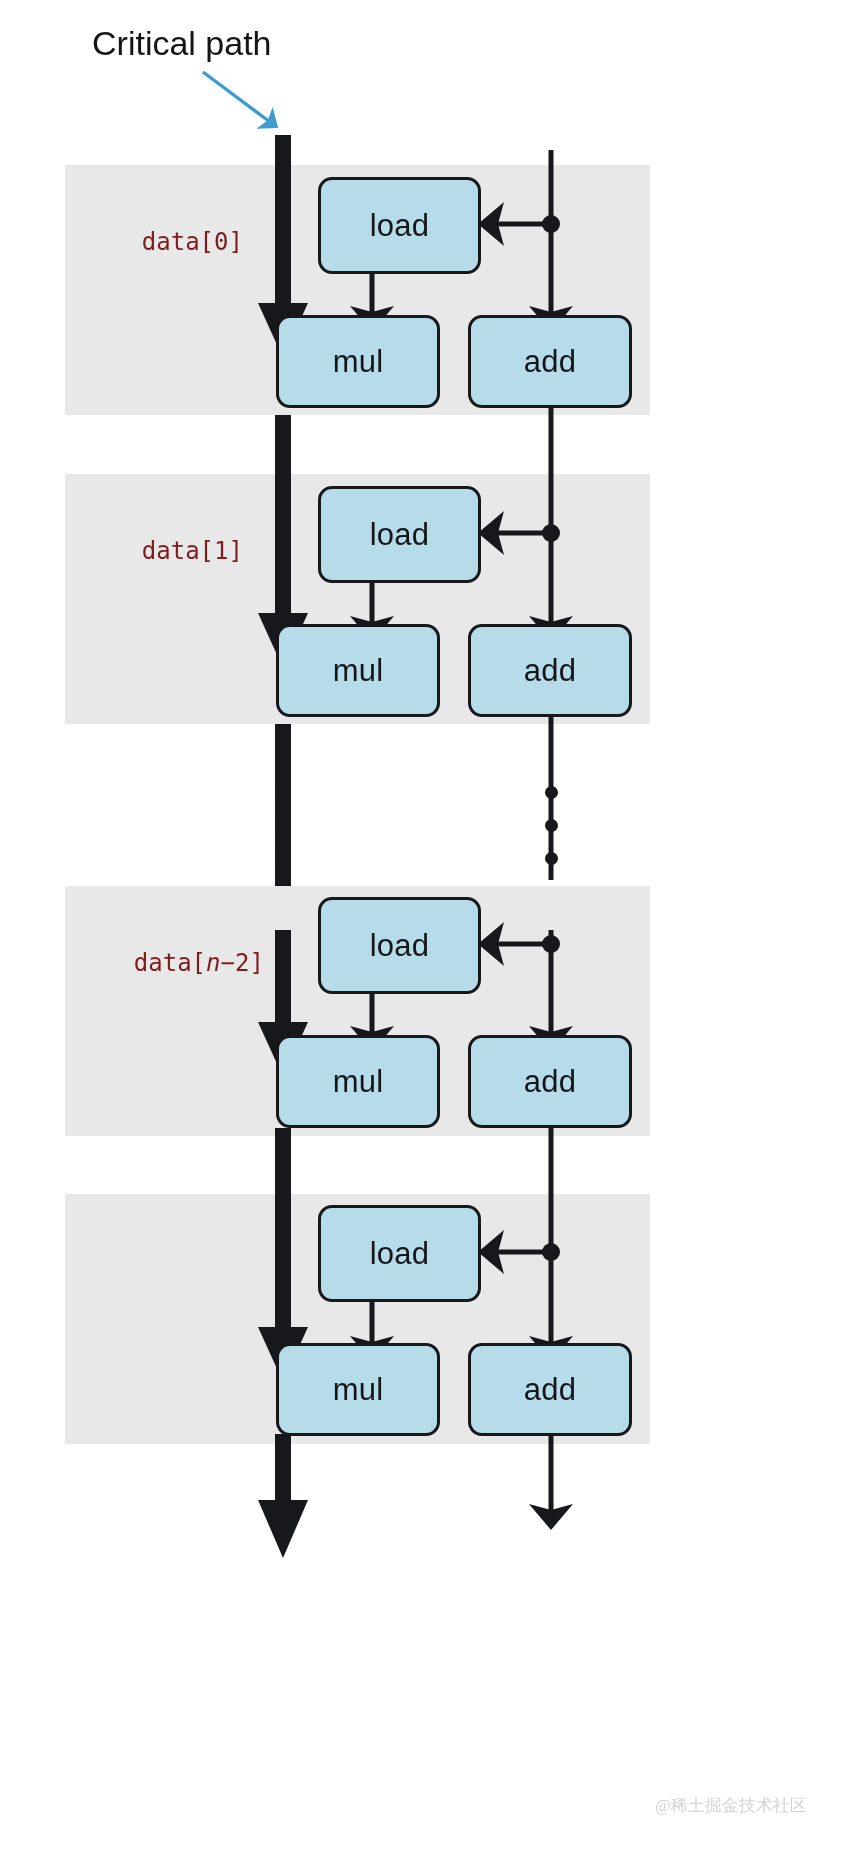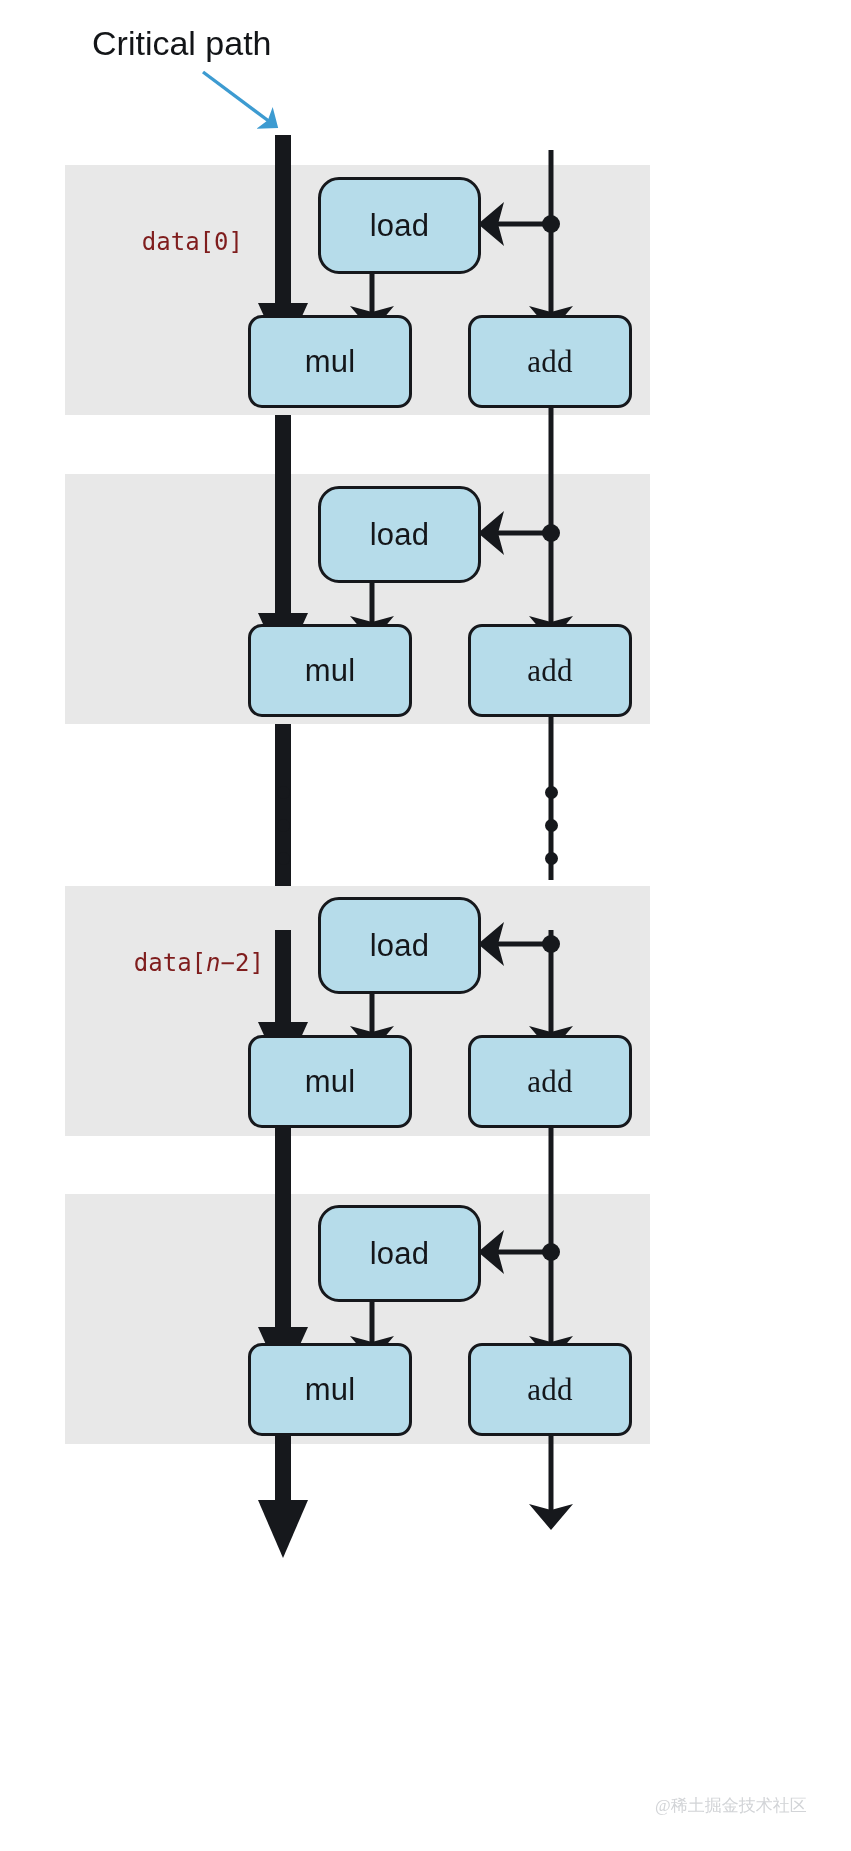--- a/index.html
+++ b/index.html
@@ -39,23 +39,23 @@
     border: 3px solid #16181c;
     border-radius: 14px;
     display: flex;
     align-items: center;
     justify-content: center;
     font-family: "Liberation Sans", sans-serif;
     font-size: 31px;
     color: #14161a;
     letter-spacing: 0.2px;
   }
-  .node-load { width: 163px; height: 97px; border-radius: 21px; }
-  .node-mul  { width: 164px; height: 93px; }
-  .node-add  { width: 164px; height: 93px; font-family: Liberation Serif, serif; }
+  .node-load { width: 163px; height: 97px; }
+  .node-mul  { width: 164px; height: 93px; margin-left: 28px; }
+  .node-add  { width: 164px; height: 93px; }
 
   
   .band-label {
     position: absolute;
     font-family: "DejaVu Sans Mono", "Liberation Mono", monospace;
     font-size: 24px;
     color: #7f1d1d;
     white-space: pre;
     letter-spacing: 0px;
   }
@@ -175,20 +175,23 @@
       <line x1="372" y1="992" x2="372" y2="1038" marker-end="url(#thinArrow)"></line>
       <line x1="372" y1="1300" x2="372" y2="1348" marker-end="url(#thinArrow)"></line>
     </g>
   </svg>
 
   <div class="title" style="left:92px; top:24px;">Critical path</div>
 
   <div class="band-label" style="left:84px; top:200px;">
     <span>data[</span><i></i><span>0</span><span>]</span>
   </div>
+  <div class="band-label" style="left:84px; top:509px;">
+    <span>data[</span><i></i><span>1</span><span>]</span>
+  </div>
   <div class="band-label" style="left:76px; top:921px;">
     <span>data[</span><i>n</i><span>−2</span><span>]</span>
   </div>
 
   <div class="node node-load" style="left:318px; top:177px;">load</div>
   <div class="node node-mul" style="left:248px; top:315px;">mul</div>
   <div class="node node-add" style="left:468px; top:315px;">add</div>
 
   <div class="node node-load" style="left:318px; top:486px;">load</div>
   <div class="node node-mul" style="left:248px; top:624px;">mul</div>

